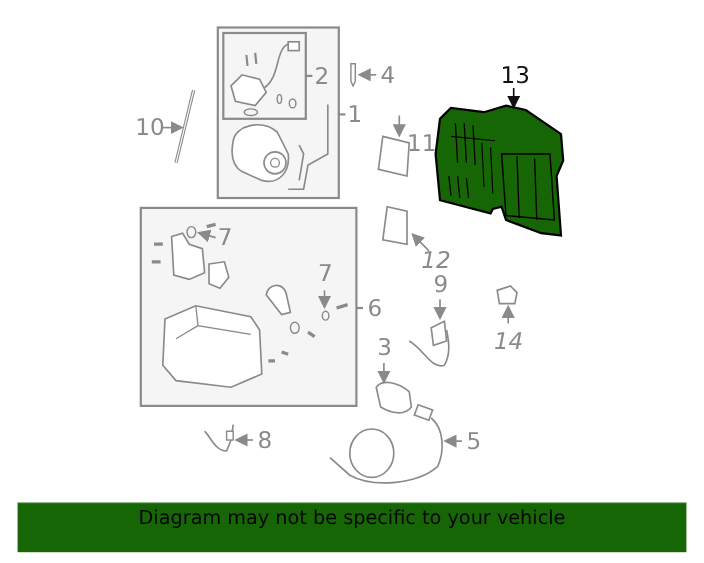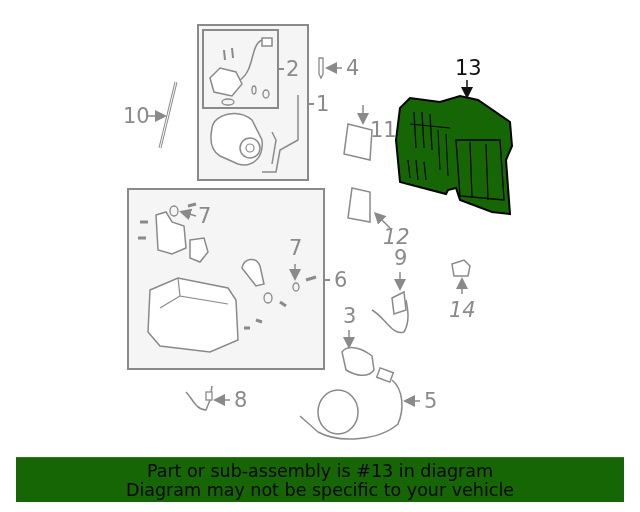--- a/index.html
+++ b/index.html
@@ -136,15 +136,14 @@
   <span class="callout" style="left:234px;top:390px;">8</span>
   <span class="callout" style="left:394px;top:248px;">9</span>
   <span class="callout" style="left:123px;top:106px;">10</span>
   <span class="callout" style="left:370px;top:84px;margin-top:36px;">11</span>
   <span class="callout" style="left:383px;top:227px;font-style:italic;">12</span>
   <span class="callout active" style="left:455px;top:58px;">13</span>
   <span class="callout" style="left:449px;top:300px;font-style:italic;">14</span>
 </div>
 
 <div id="banner">
-  <div>Part or sub-assembly is #13 in diagram</div>
   <div>Diagram may not be specific to your vehicle</div>
 </div>
 
 </body></html>

